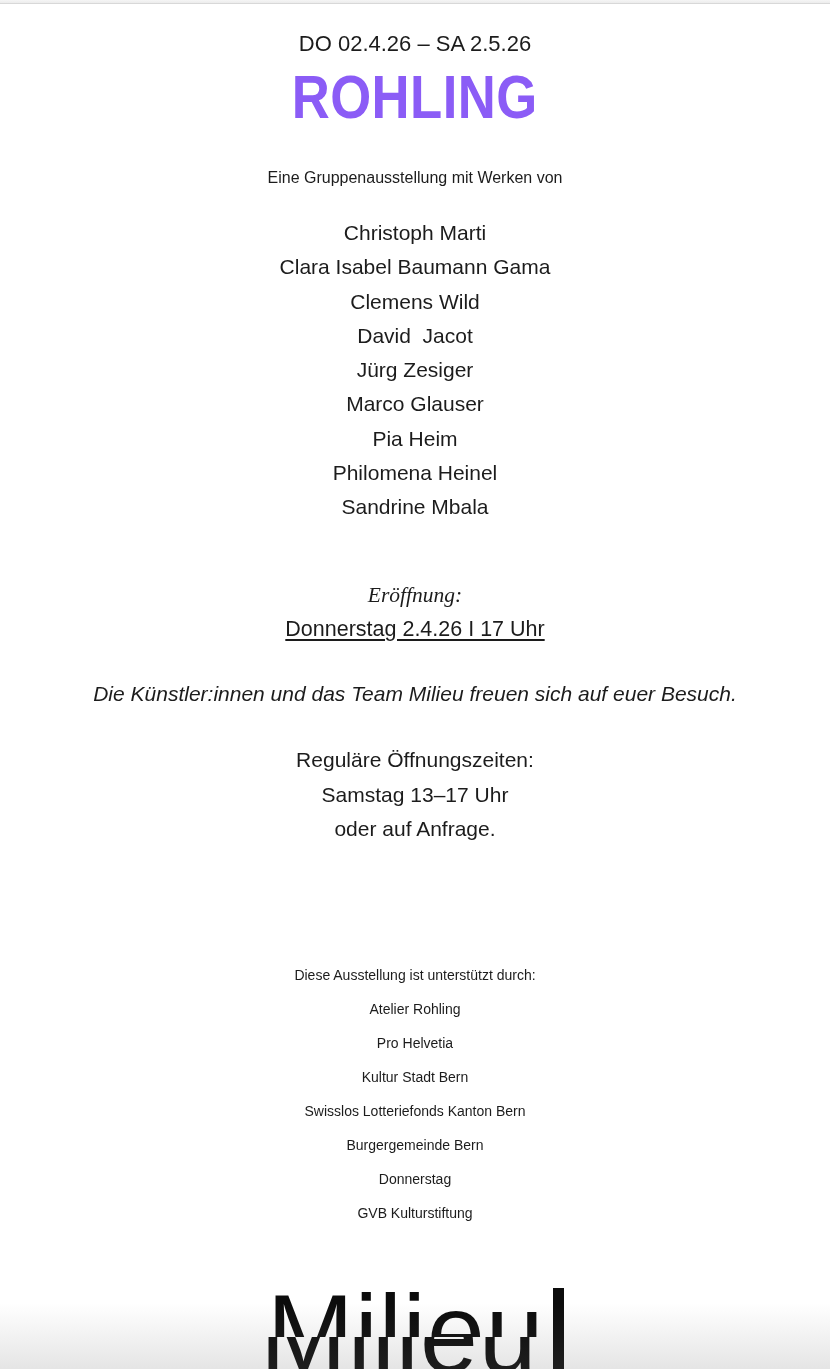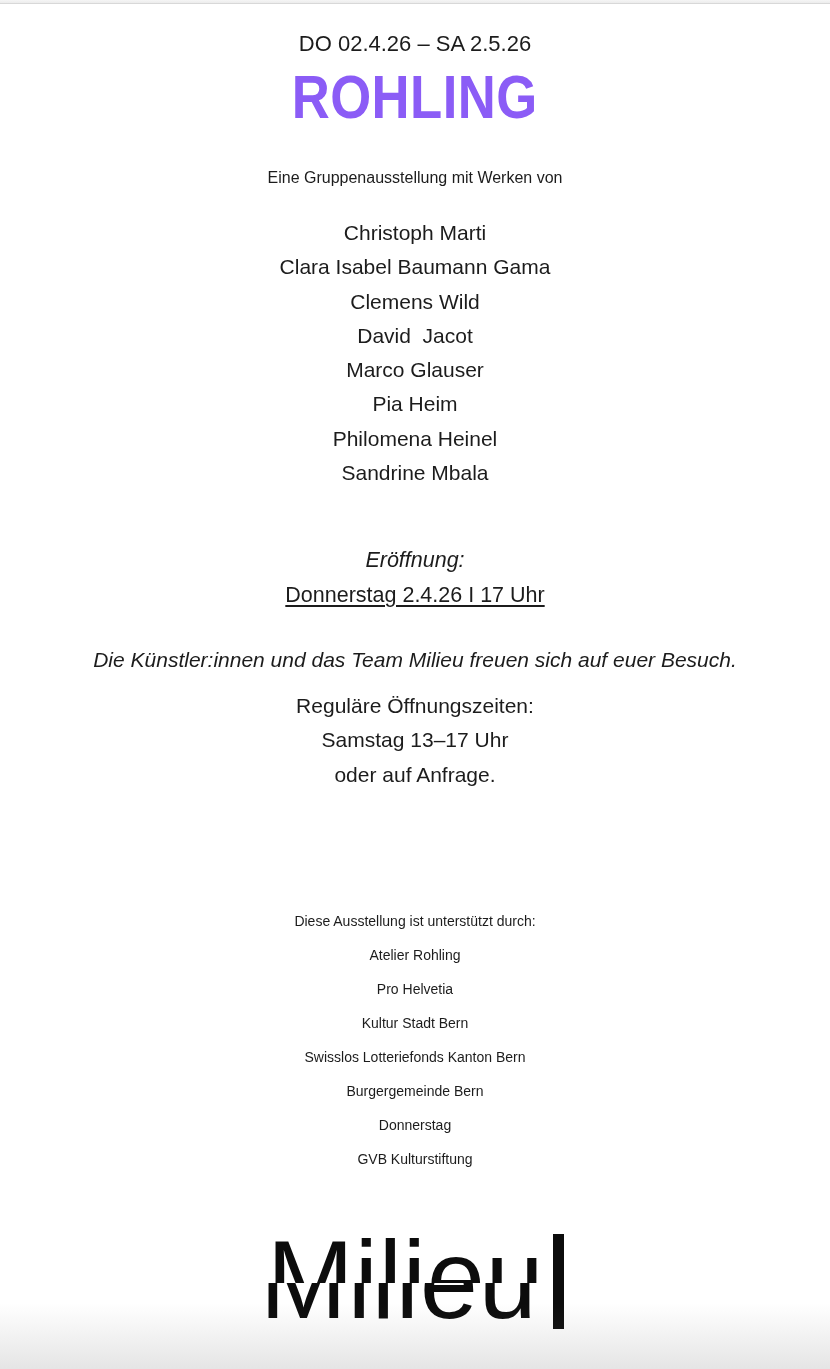--- a/index.html
+++ b/index.html
@@ -20,31 +20,31 @@
 
   .title { margin-top:8px; font-size:62px; font-weight:bold; line-height:62px; color:#8b5cf6; }
   .title-inner { display:inline-block; transform:scaleX(0.85); transform-origin:center; letter-spacing:0.5px; }
 
   .intro { margin-top:40px; font-size:16px; line-height:20px; }
 
   .artists { margin-top:28px; font-size:21px; line-height:34.3px; }
   .artist { white-space:pre-wrap; }
 
   .opening { margin-top:53px; font-size:21.5px; line-height:34.3px; }
-  .opening-label { font-style:italic; }
+  .opening-label { font-style:italic;font-family:Liberation Serif, serif; }
   .opening-date {
     text-decoration:underline;
     text-decoration-thickness:2px;
     text-underline-offset:3px;
     color:#1c1c1c;
   }
 
   .invitation { margin-top:35px; font-size:21px; line-height:26px; font-style:italic; }
 
-  .hours { margin-top:16px; font-size:21px; line-height:34.3px; }
+  .hours { margin-top:36px; font-size:21px; line-height:34.3px; }
 
   .supporters { margin-top:112px; font-size:14px; line-height:34px; }
 
   .logo-wrap { margin-top:45px; line-height:0; }
   .logo-wrap svg { display:inline-block; }
   .logo-glyphs text {
     font-family:"Liberation Sans", sans-serif;
     font-size:104px;
     letter-spacing:1px;
     fill:#0c0c0c;
@@ -69,20 +69,21 @@
     <span class="title-inner">ROHLING</span>
   </div>
 
   <div class="intro">Eine Gruppenausstellung mit Werken von</div>
 
   <div class="artists">
     <div class="artist">Christoph Marti</div>
     <div class="artist">Clara Isabel Baumann Gama</div>
     <div class="artist">Clemens Wild</div>
     <div class="artist">David  Jacot</div>
+    <div class="artist">Jürg Zesiger</div>
     <div class="artist">Marco Glauser</div>
     <div class="artist">Pia Heim</div>
     <div class="artist">Philomena Heinel</div>
     <div class="artist">Sandrine Mbala</div>
   </div>
 
   <div class="opening">
     <div class="opening-label">Eröffnung:</div>
     <div>
       <a class="opening-date">Donnerstag 2.4.26 I 17 Uhr</a>

